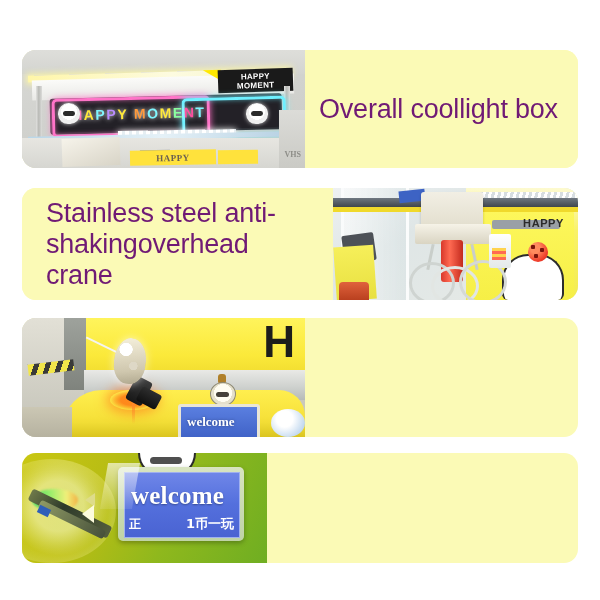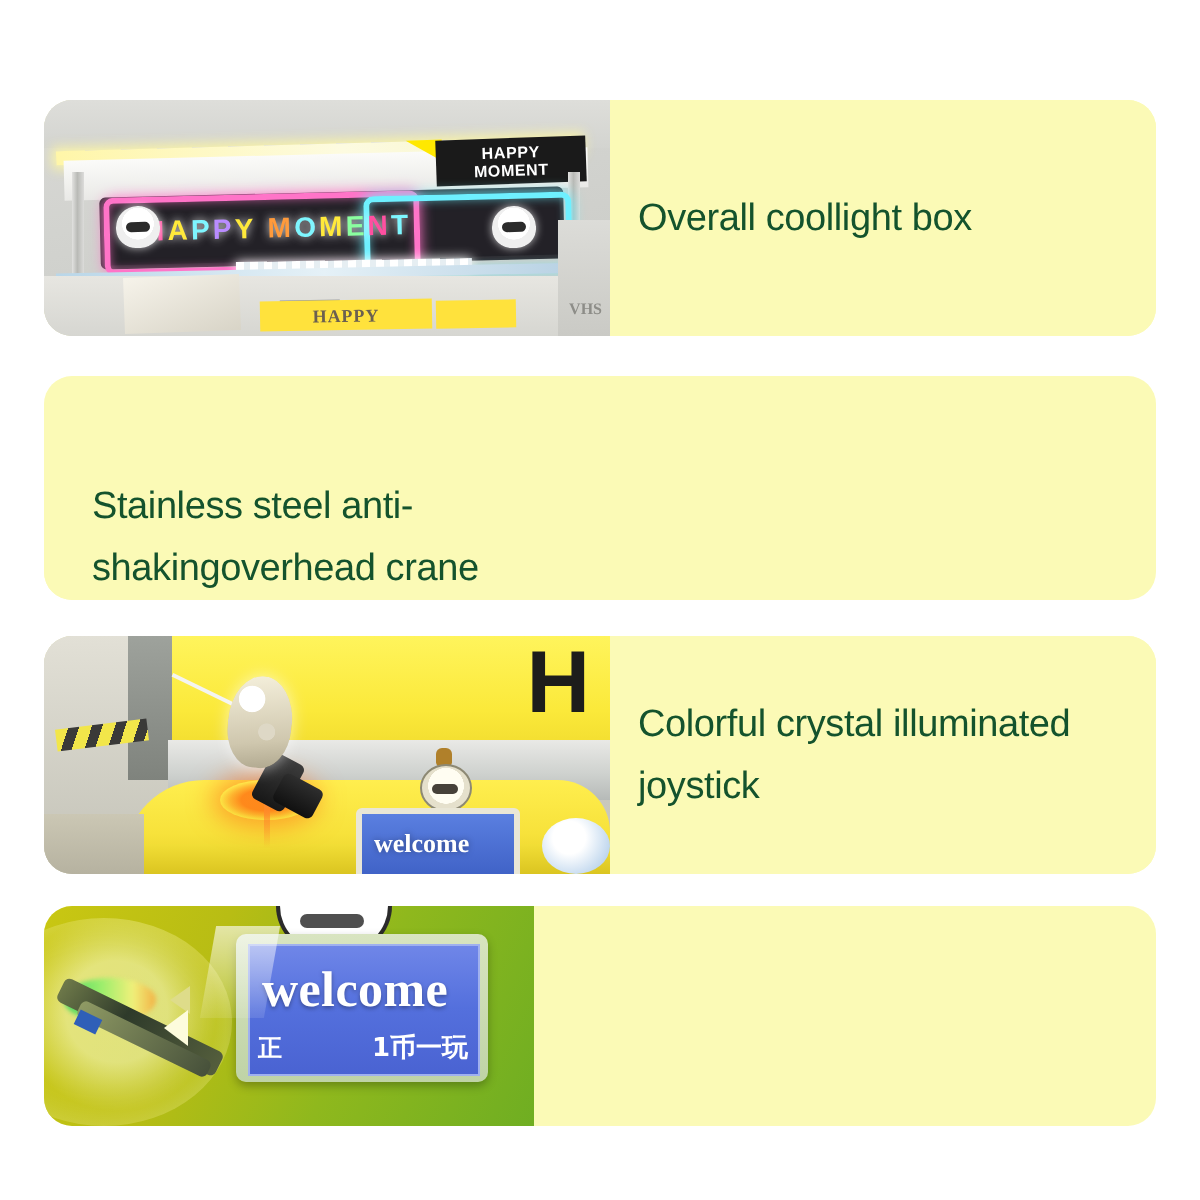--- a/index.html
+++ b/index.html
@@ -26,21 +26,21 @@
     left: 22px;
     width: 556px;
     background: #fbfab6;
     border-radius: 14px;
     overflow: hidden;
     display: flex;
     align-items: stretch;
   }
 
   .card-1 { top: 50px;  height: 118px; }
-  .card-2 { top: 188px; height: 112px; align-items: flex-end; }
+  .card-2 { top: 188px; height: 112px; }
   .card-3 { top: 318px; height: 119px; }
   .card-4 { top: 453px; height: 110px; }
 
   .photo {
     position: relative;
     flex: 0 0 auto;
     overflow: hidden;
     background: #cfcfcf;
   }
   .photo-w283 { width: 283px; }
@@ -48,23 +48,23 @@
 
   .caption {
     flex: 1 1 auto;
     display: flex;
     align-items: center;
     padding: 0 14px 0 18px;
     background: #fbfab6;
     box-sizing: border-box;
   }
   .caption-text {
-    font-size: 19px;
+    font-size: 27px;
     line-height: 31px;
-    color: #14532d;
+    color: #701a75;
     letter-spacing: -0.2px;
     font-family: "Liberation Sans", sans-serif;
   }
   .caption-right { padding-left: 14px; }
   .caption-left  { padding-left: 24px; }
 
   
   .p1 { background: linear-gradient(170deg,#d9d9d6 0%, #d2d3cf 40%, #c9cac6 100%); }
   .p1 .ceil {
     position: absolute; left: 0; top: 0; width: 100%; height: 24px;
@@ -572,23 +572,20 @@
       <div class="stickbase"></div>
       <div class="crystal"></div>
       <div class="coinknob"></div>
       <div class="coinface"></div>
       <div class="lcd3">
         <span>welcome</span>
       </div>
       <div class="ball-r"></div>
       <div class="floor"></div>
     </div>
-    <div class="caption caption-right">
-      <div class="caption-text">Colorful crystal illuminated joystick</div>
-    </div>
   </div>
 
   <div class="feature-card card-4">
     <div class="photo photo-w245 p4">
       <div class="circ"></div>
       <div class="prism"></div>
       <div class="bar"></div>
       <div class="bar2"></div>
       <div class="bluechip4"></div>
       <div class="arrow"></div>

